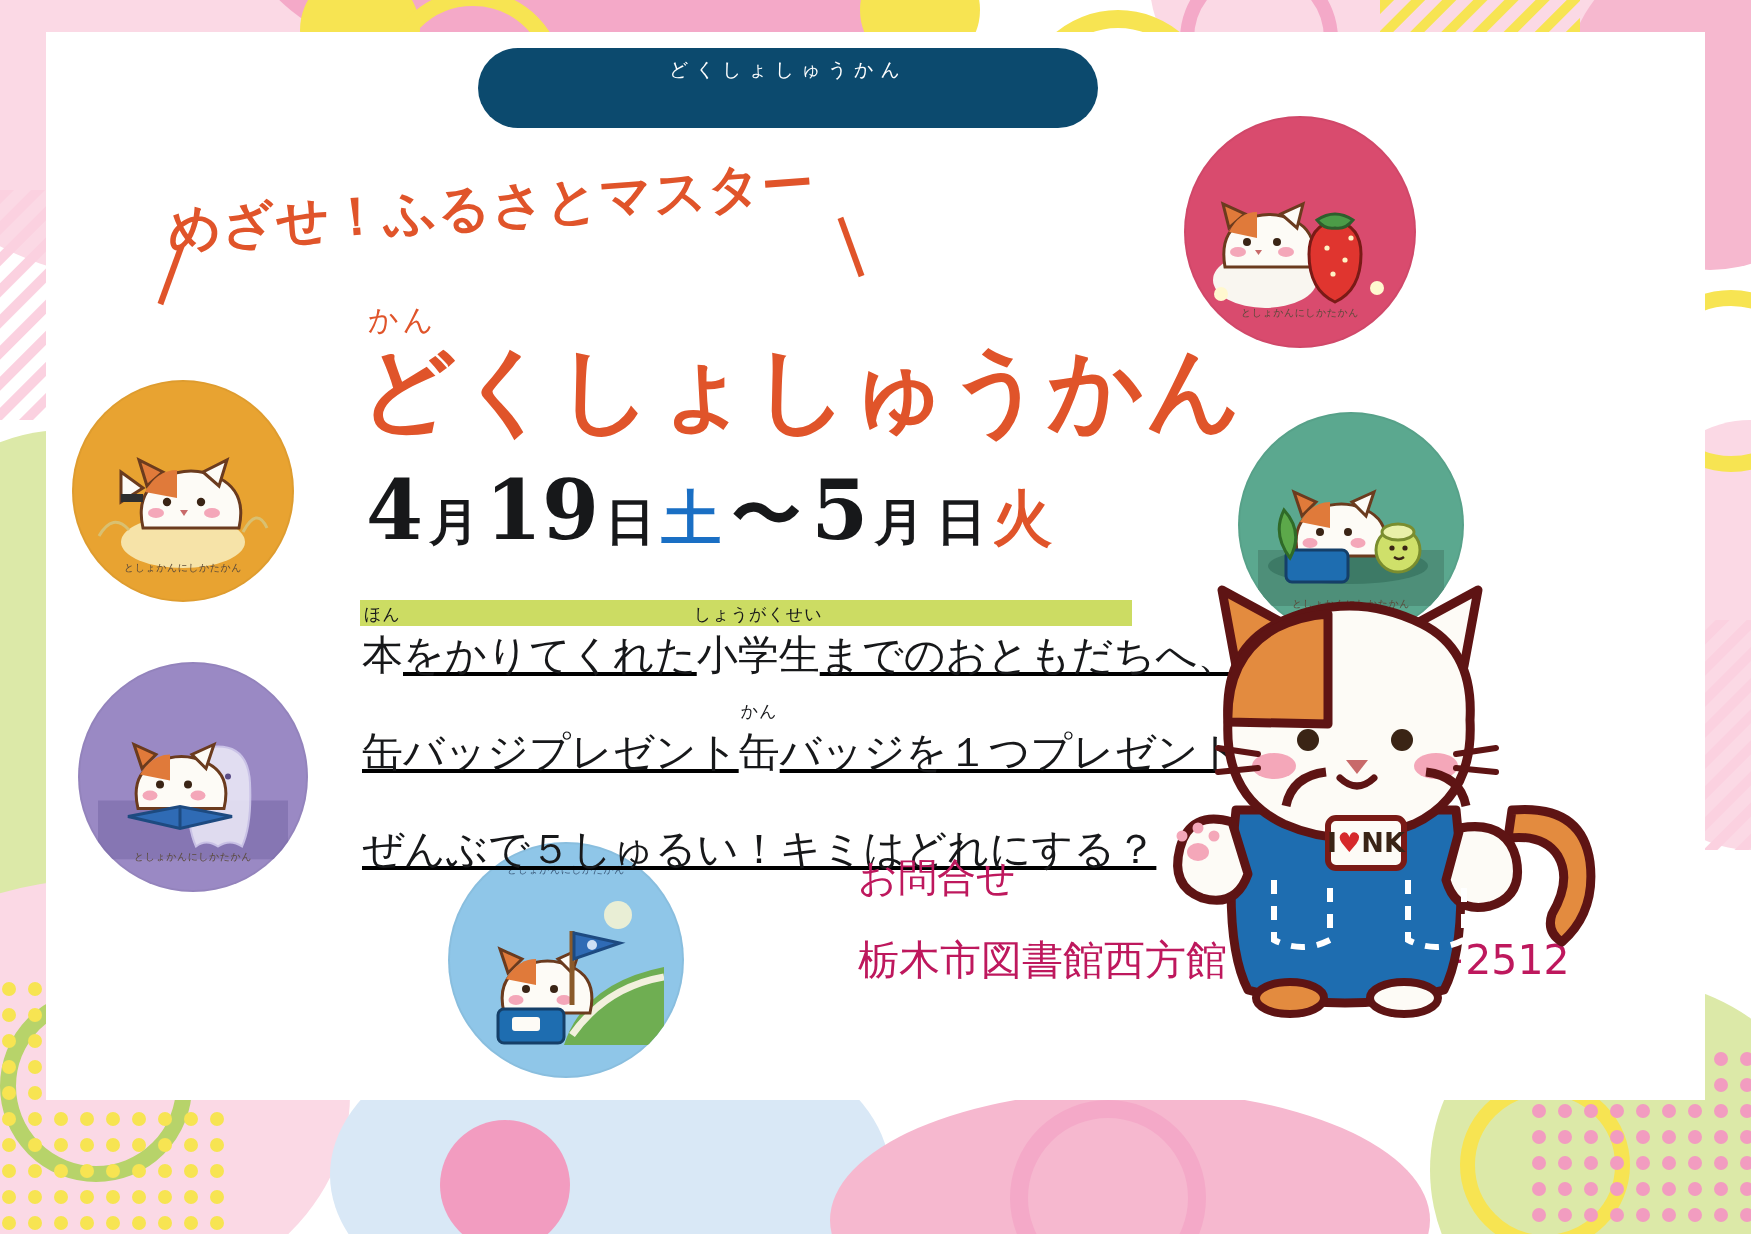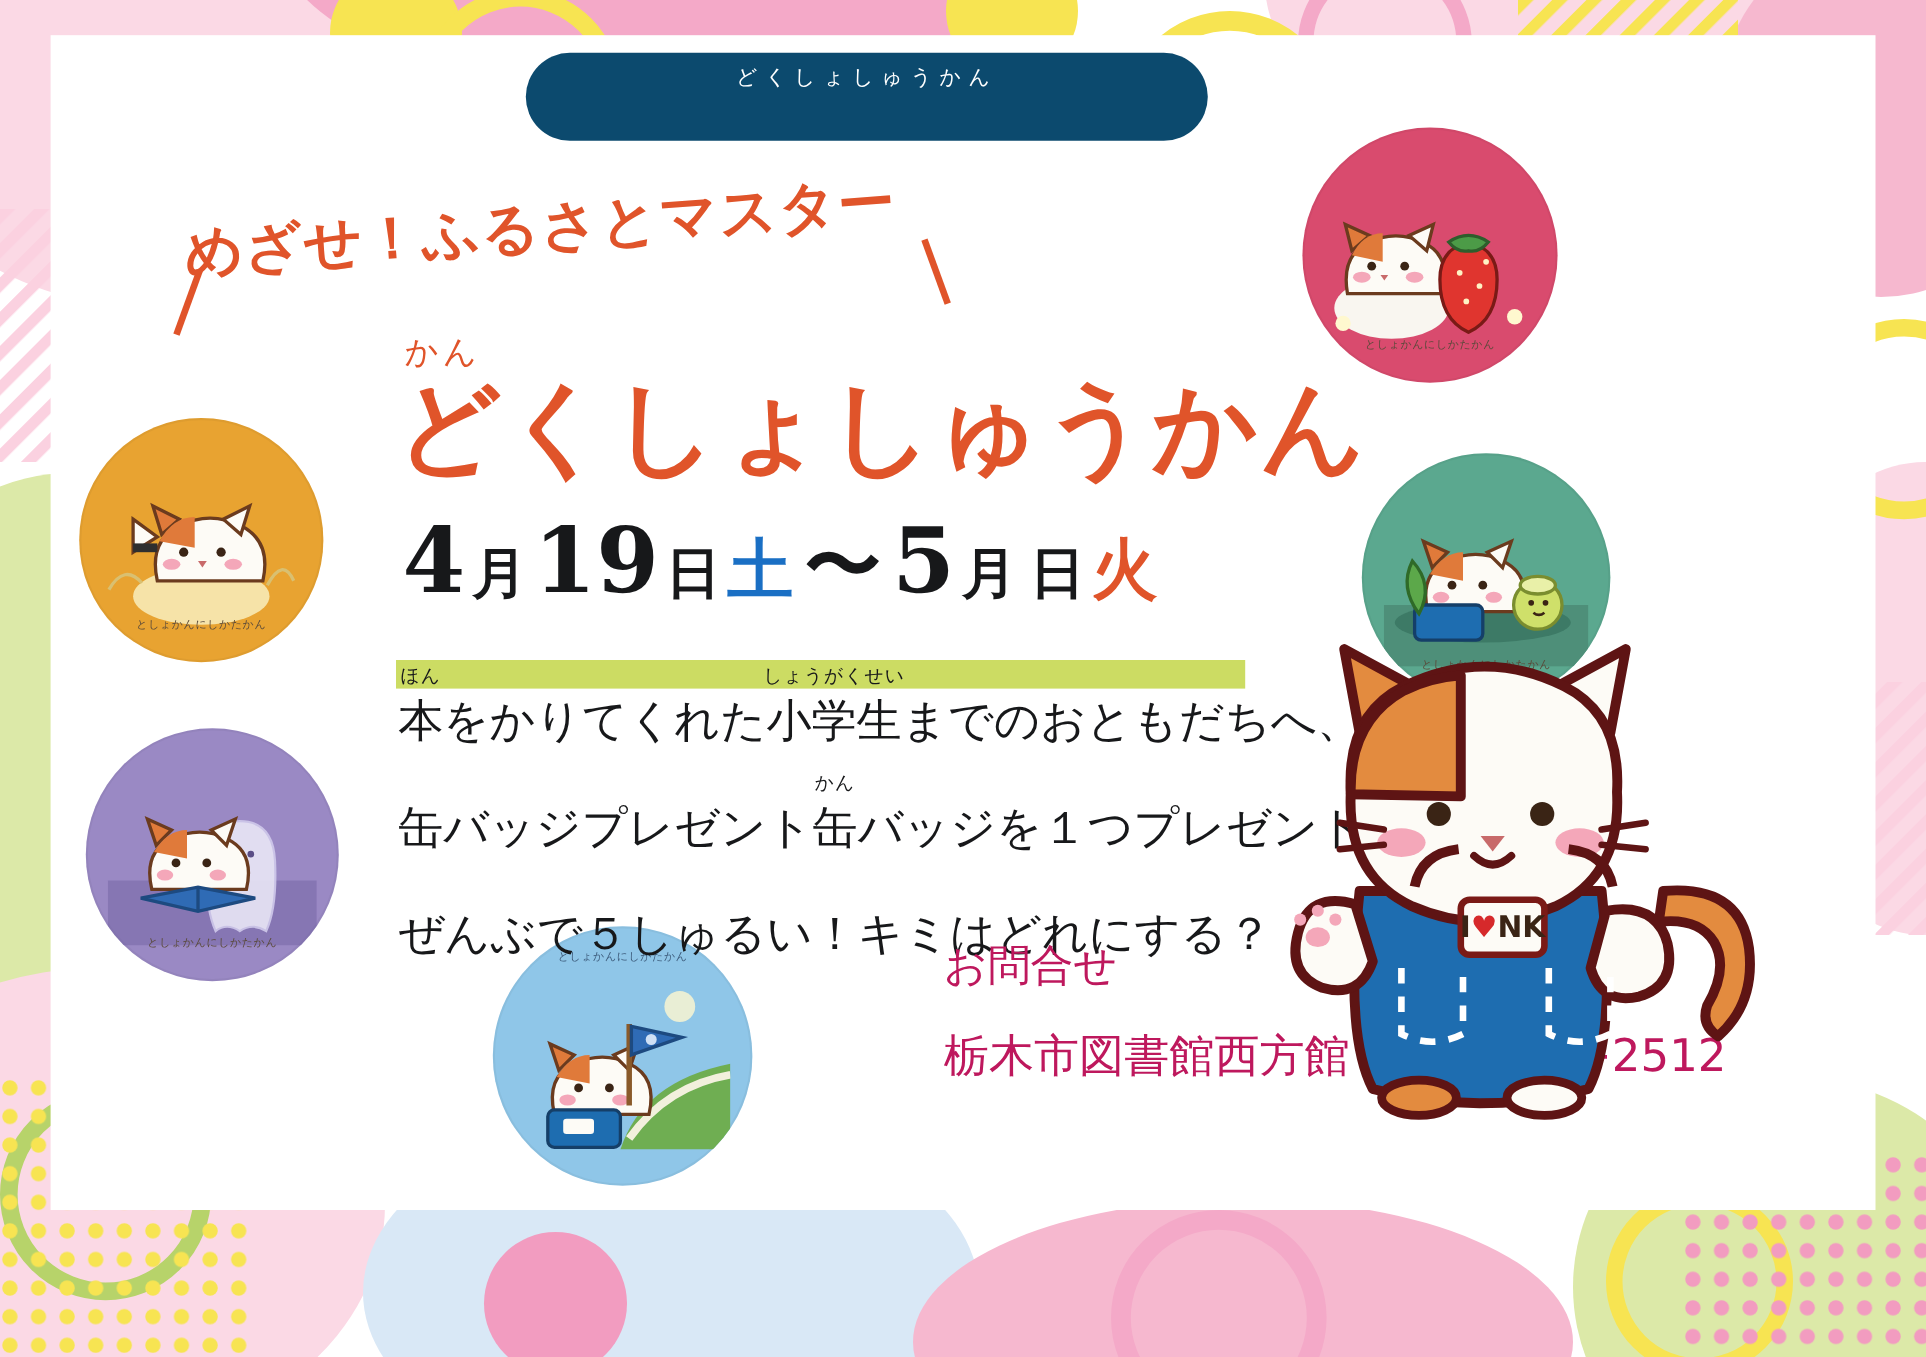--- a/index.html
+++ b/index.html
@@ -76,21 +76,21 @@
   .d-sat{font-size:60px;font-weight:bold;color:#1a6fc4;}
   .d-tue{font-size:60px;font-weight:bold;color:#e0542a;}
   .d-tilde{font-size:70px;font-weight:bold;margin:0 10px;}
 
   .date-underline{
     position:absolute;left:360px;top:600px;width:772px;height:26px;
     background:#ccdc63;z-index:25;
   }
 
   
-  .body-block{position:absolute;left:362px;top:628px;z-index:30;width:820px;}
+  .body-block{position:absolute;left:362px;top:628px;z-index:30;width:820px;text-decoration:underline;}
   .body-line{
     position:relative;color:#17181a;font-size:41px;white-space:nowrap;
     margin-bottom:42px;letter-spacing:0px;
     font-family:"DejaVu Sans",sans-serif;
   }
   .rb{position:relative;display:inline-block;}
   .rb > .rt{
     position:absolute;top:-25px;left:50%;transform:translateX(-50%);
     font-size:17px;white-space:nowrap;letter-spacing:1px;color:#17181a;
   }

